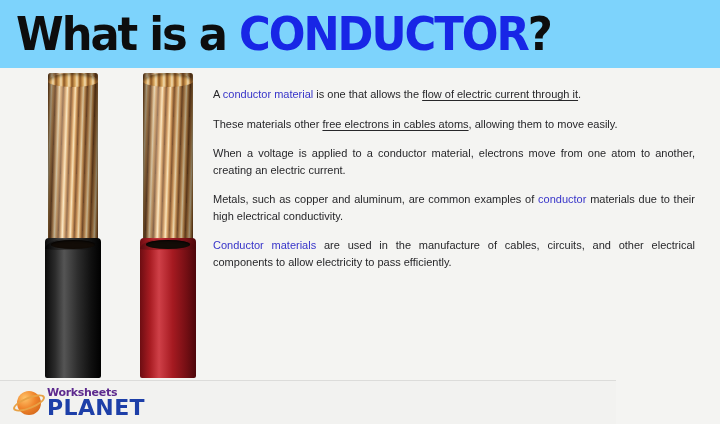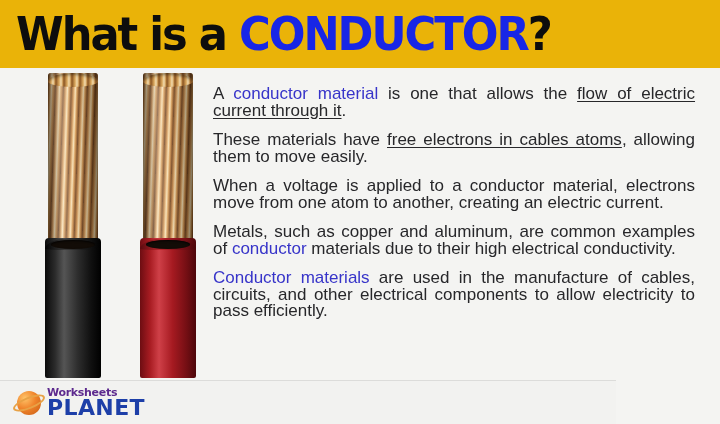--- a/index.html
+++ b/index.html
@@ -13,21 +13,21 @@
   #page {
     position:relative;
     width:720px; height:424px;
     background:#f4f4f2;
     overflow:hidden;
   }
 
   
   .header-band {
     position:absolute; left:0; top:0; width:720px; height:68px;
-    background:#eab308;
+    background:#7dd3fc;
     display:flex; align-items:center;
   }
   .title {
     margin-left:16px;
     font-family:"DejaVu Sans", sans-serif;
     font-weight:bold;
     font-size:47px;
     line-height:52px;
     letter-spacing:-2.2px;
     white-space:nowrap;
@@ -105,21 +105,21 @@
     border-radius:50%;
     background:#120c07;
     box-shadow:inset 0 1px 2px rgba(0,0,0,.8);
   }
 
   
   .content {
     position:absolute; left:213px; top:86px; width:482px;
   }
   .para {
-    font-size:17px;
+    font-size:11px;
     line-height:16.5px;
     color:#27272a;
     text-align:justify;
     margin-bottom:13px;
   }
   .para:last-child { margin-bottom:4px; }
   .para .blue { color:#3734c9; }
   .para .ul   { text-decoration:underline; text-underline-offset:2px; }
 
   
@@ -193,21 +193,21 @@
       <div class="strands"></div>
       <div class="jacket">
         <div class="collar"></div>
         <div class="jacket-inner"></div>
       </div>
     </div>
   </div>
 
   <div class="content">
     <p class="para"><span>A </span><span class="blue">conductor material</span><span> is one that allows the </span><span class="ul">flow of electric current through it</span><span>.</span></p>
-    <p class="para"><span>These materials have </span><span class="ul">free electrons in cables atoms</span><span>, allowing them to move easily.</span></p>
+    <p class="para"><span>These materials other </span><span class="ul">free electrons in cables atoms</span><span>, allowing them to move easily.</span></p>
     <p class="para"><span>When a voltage is applied to a conductor material, electrons move from one atom to another, creating an electric current.</span></p>
     <p class="para"><span>Metals, such as copper and aluminum, are common examples of </span><span class="blue">conductor</span><span> materials due to their high electrical conductivity.</span></p>
     <p class="para"><span class="blue">Conductor materials</span><span> are used in the manufacture of cables, circuits, and other electrical components to allow electricity to pass efficiently.</span></p>
   </div>
 
   <div class="footer">
     <div class="logo">
       <div class="planet">
         <div class="ball"></div>
         <div class="ring"></div>

